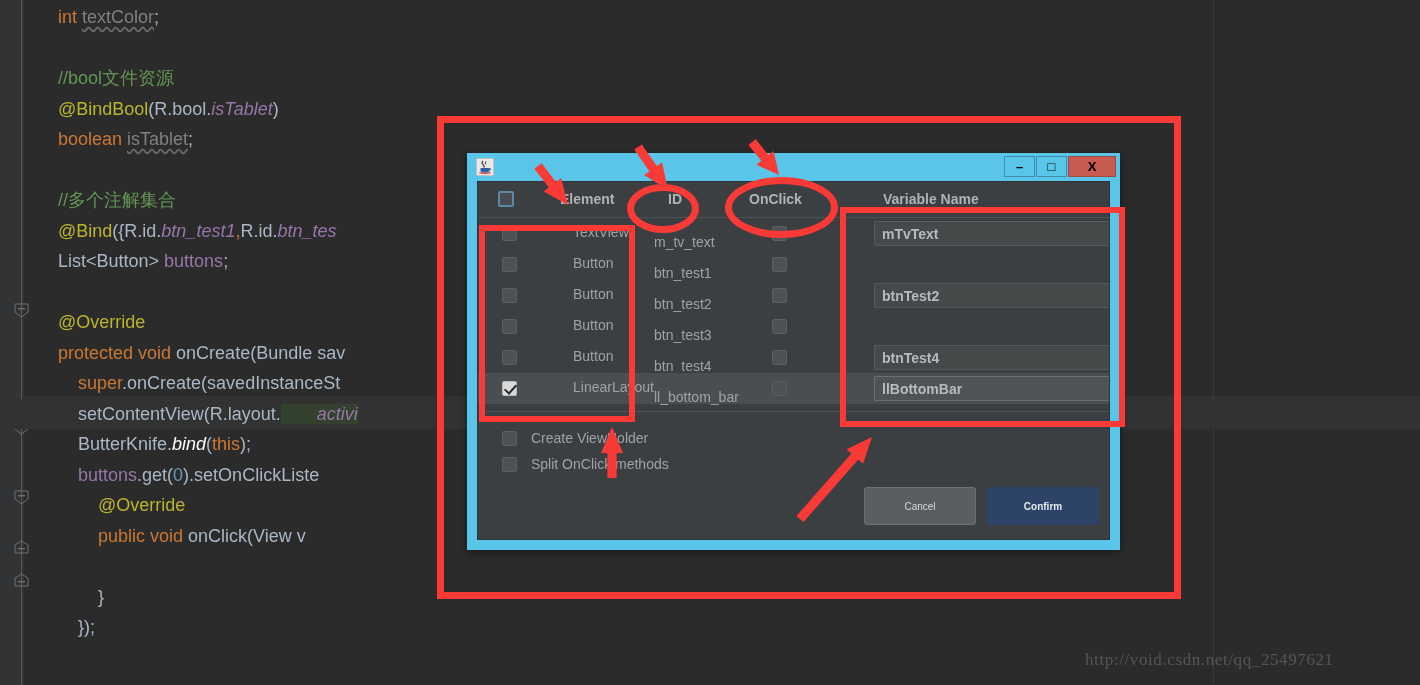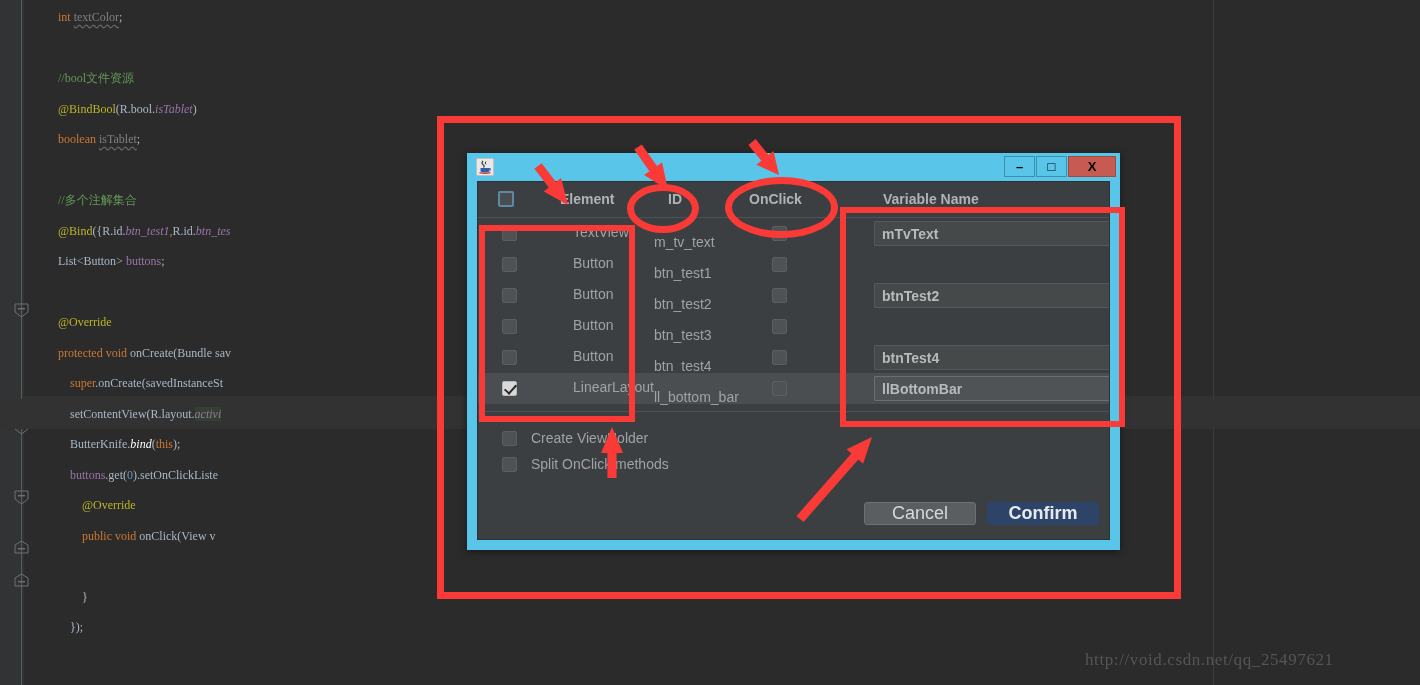--- a/index.html
+++ b/index.html
@@ -30,22 +30,22 @@
   .fold-marker svg { display: block; }
 
   .vguide {
     position: absolute; top: 0; bottom: 0; width: 1px;
     background: #393c3e;
   }
 
   .code {
     position: absolute;
     left: 0; top: 0; right: 0; bottom: 0;
-    font-family: Liberation Serif, serif;
-    font-size: 12px;
+    font-family: Liberation Sans, sans-serif;
+    font-size: 18px;
     line-height: 30.5px;
     white-space: pre;
     color: #a9b7c6;
   }
   .line {
     position: absolute; left: 0; right: 0; height: 30.5px;
     padding-left: 58px;
   }
   .line.hl { background: #323232; }
   .hl-band {
@@ -62,21 +62,21 @@
   .pln { color: #a9b7c6; }
   .wht { color: #ffffff; }
   .grey{ color: #808080; }
   .it  { font-style: italic; }
   .squig {
     text-decoration: underline;
     text-decoration-style: wavy;
     text-decoration-color: #6a6a6a;
     text-underline-offset: 3px;
   }
-  .sel { background: #32422f; }
+  .sel { background: #32422f; padding-left: 36px; }
 
   
   #watermark {
     position: absolute;
     left: 1085px; top: 650px;
     font-family: "Liberation Serif", serif;
     font-size: 17px;
     color: #555555;
     letter-spacing: 0.6px;
     white-space: nowrap;
@@ -201,23 +201,23 @@
     display: flex; align-items: center; gap: 14px;
   }
   .opt-label { font-size: 14px; color: #9fa3a5; }
 
   
   #footer-btns {
     position: absolute; right: 10px; bottom: 14px;
     display: flex; gap: 11px;
   }
   .dlg-btn {
-    width: 112px; height: 23px;
+    width: 112px; height: 38px;
     border-radius: 3px;
-    font-size: 18px;
+    font-size: 10px;
     display: flex; align-items: center; justify-content: center;
     font-family: "Liberation Sans", sans-serif;
   }
   .dlg-btn.cancel {
     background: #5a5e60; border: 1px solid #6d7173; color: #d5d8da;
   }
   .dlg-btn.confirm {
     background: #2d4468; border: 1px solid #4a6punch; border-color: #44608c;
     color: #e6eaee; font-weight: bold;
   }

